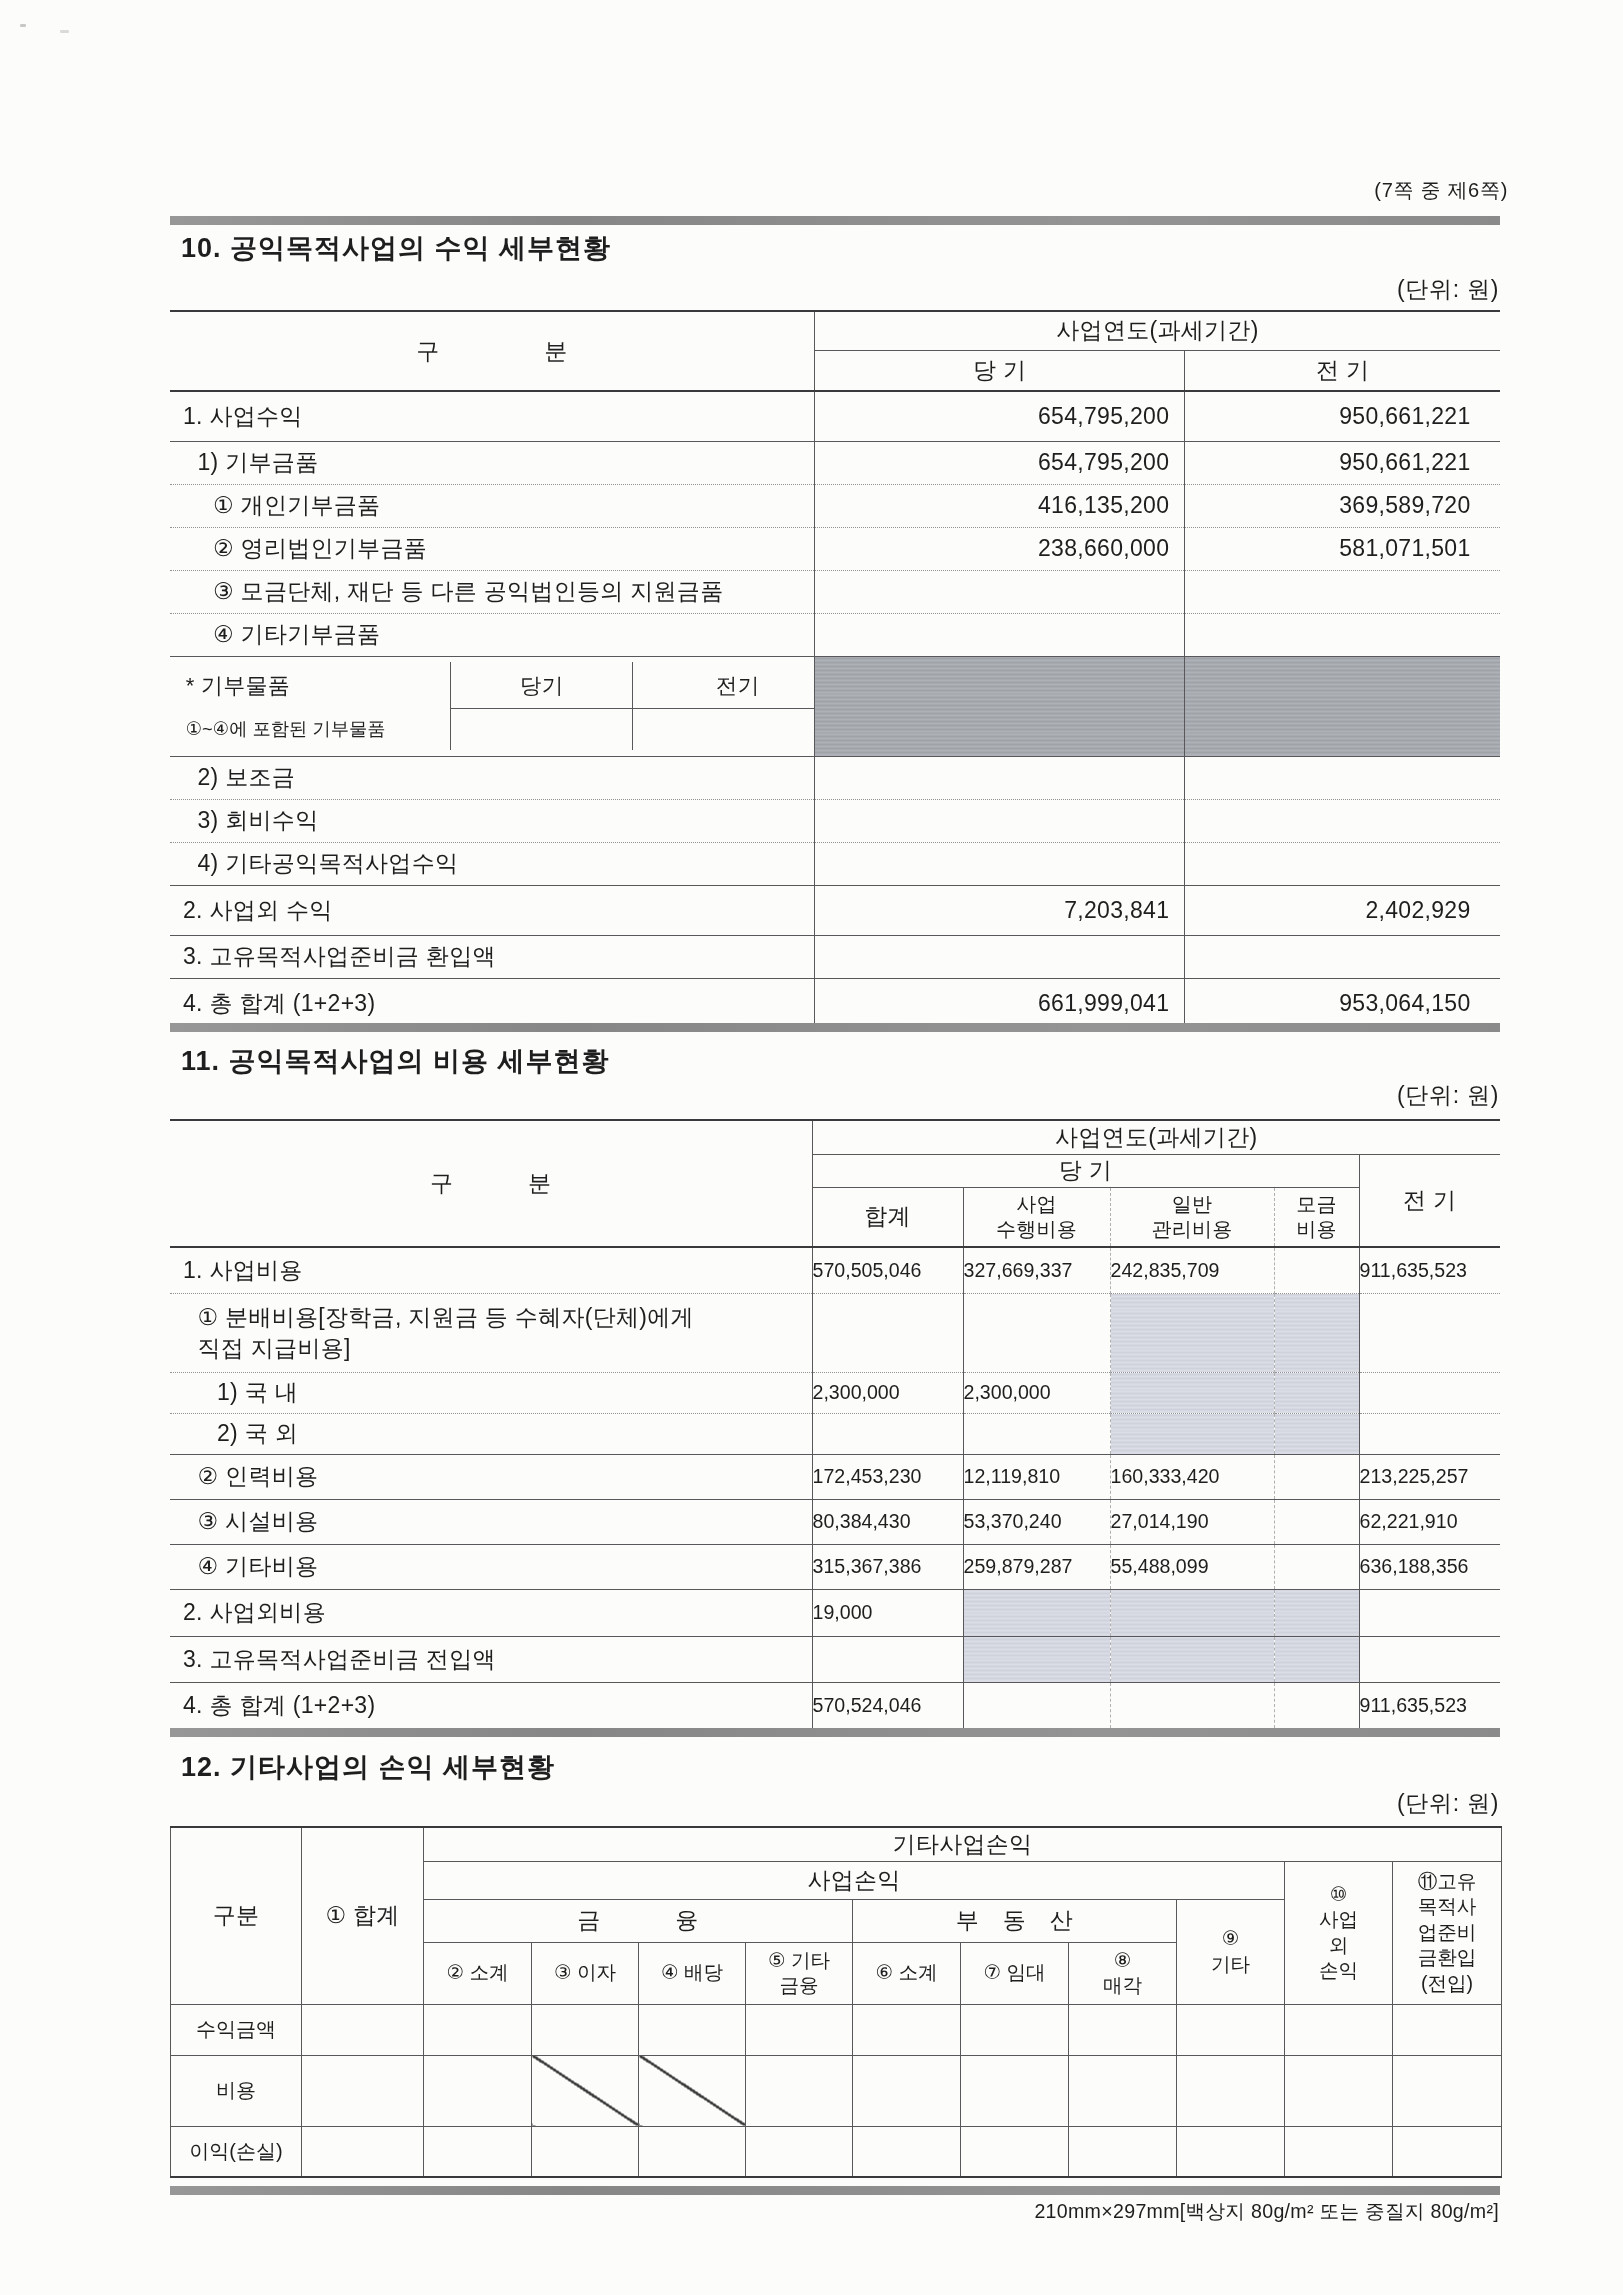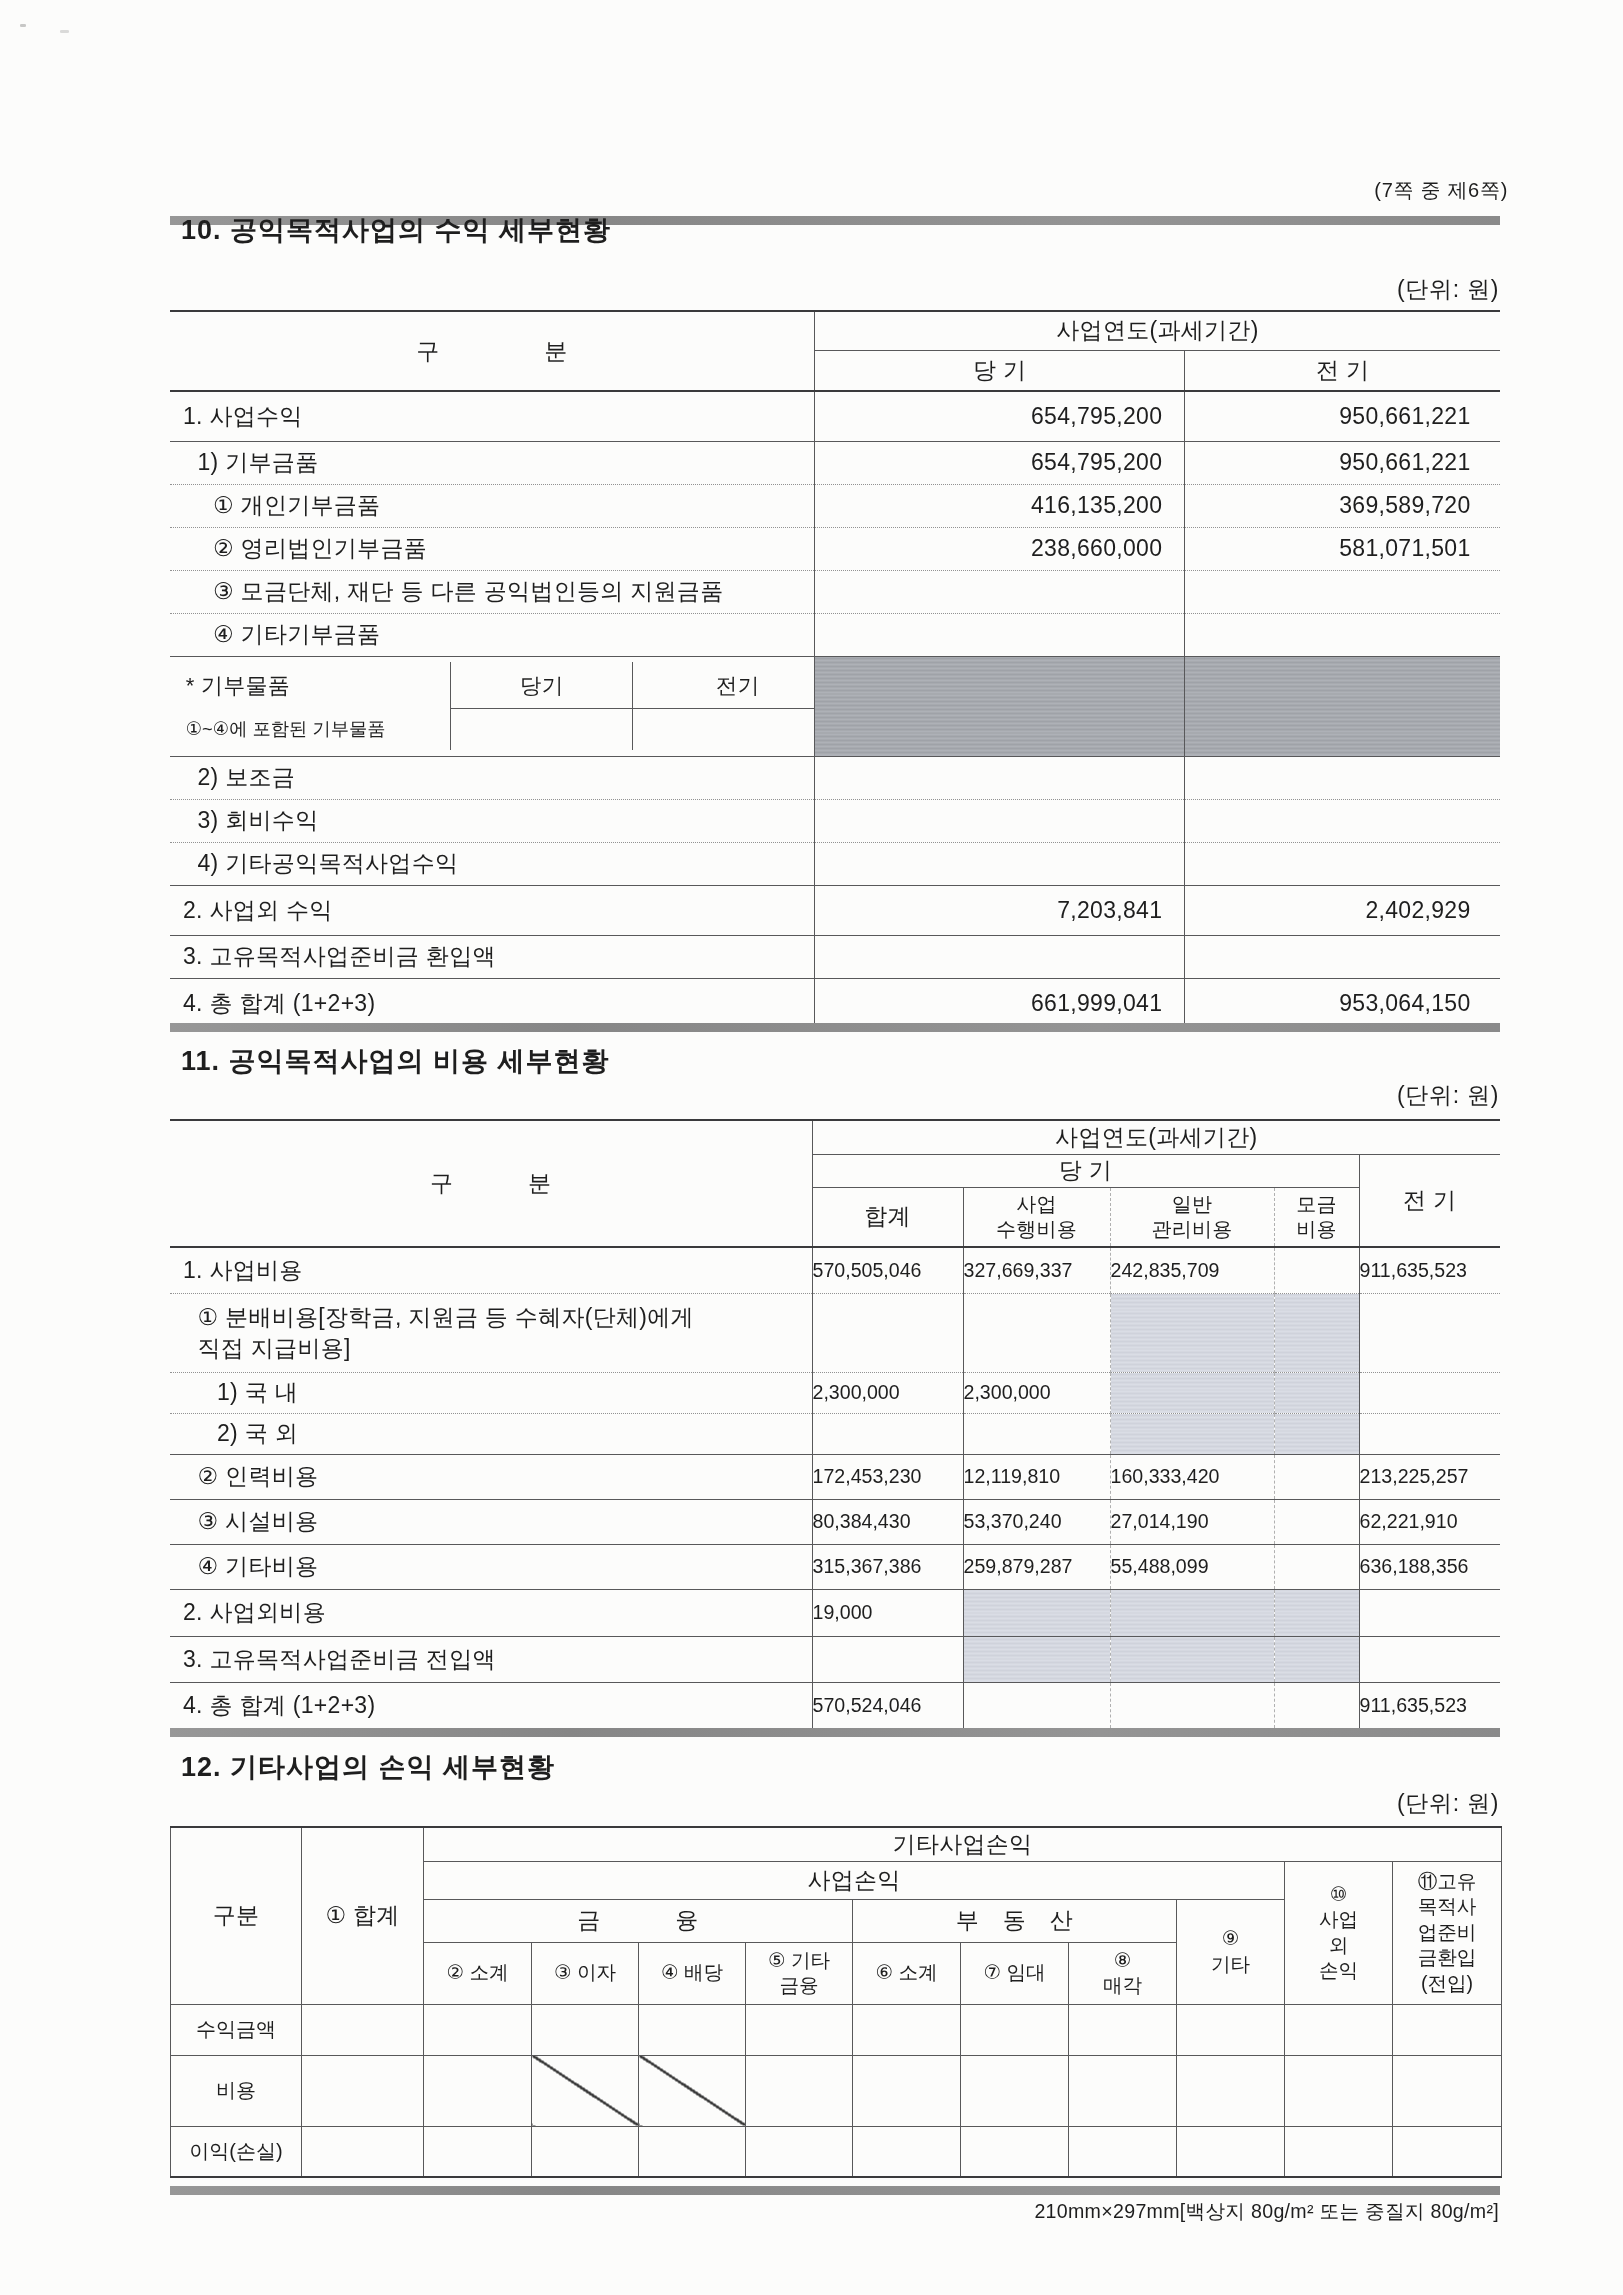--- a/index.html
+++ b/index.html
@@ -46,21 +46,21 @@
   .hd{font-size:23.6px;}
   .wgap-l{word-spacing:98px;}
   .wgap-m{word-spacing:68px;}
   .wgap-s{word-spacing:17px;}
 
   
   .lbl{text-align:left;}
   .l0{padding-left:13px;}
   .l1{padding-left:27.5px;}
   .l2{padding-left:43px;}
-  .num{text-align:right;padding-right:22px;}
+  .num{text-align:right;padding-right:15px;}
   .t10 .pri{padding-right:29.5px;}
   .gray{background-color:var(--grayblock);
         background-image:repeating-linear-gradient(0deg,rgba(255,255,255,.07) 0 2px,rgba(0,0,0,.05) 2px 3.9px);}
   .donate-td{padding:0;height:100px;}
   .donate{display:flex;height:88px;}
   .dlabel{width:281px;border-right:1.3px solid var(--line);display:flex;flex-direction:column;
           justify-content:center;gap:15.7px;padding:3.9px 3.9px 3.9px 15.7px;}
   .dl1{font-size:22px;}
   .dl2{font-size:18.3px;letter-spacing:0;}
   .mini{flex:1;display:grid;grid-template-columns:1fr 1fr;grid-template-rows:47px 1fr;}
@@ -92,21 +92,21 @@
 </head>
 <body>
 
 <div class="page">
   <div class="artifact a1"></div>
   <div class="artifact a2"></div>
 
   <div class="page-indicator">(7쪽 중 제6쪽)</div>
   <div class="rule" style="top:216px"></div>
 
-  <div class="sec-title" style="top:212px">10. 공익목적사업의 수익 세부현황</div>
+  <div class="sec-title" style="top:230px">10. 공익목적사업의 수익 세부현황</div>
   <div class="unit" style="top:274px">(단위: 원)</div>
 
   <table class="t t10" style="top:310px">
     <colgroup>
         <col style="width:644px">
         <col style="width:370px">
         <col style="width:315px">
       </colgroup>
     <tbody>
         <tr>

